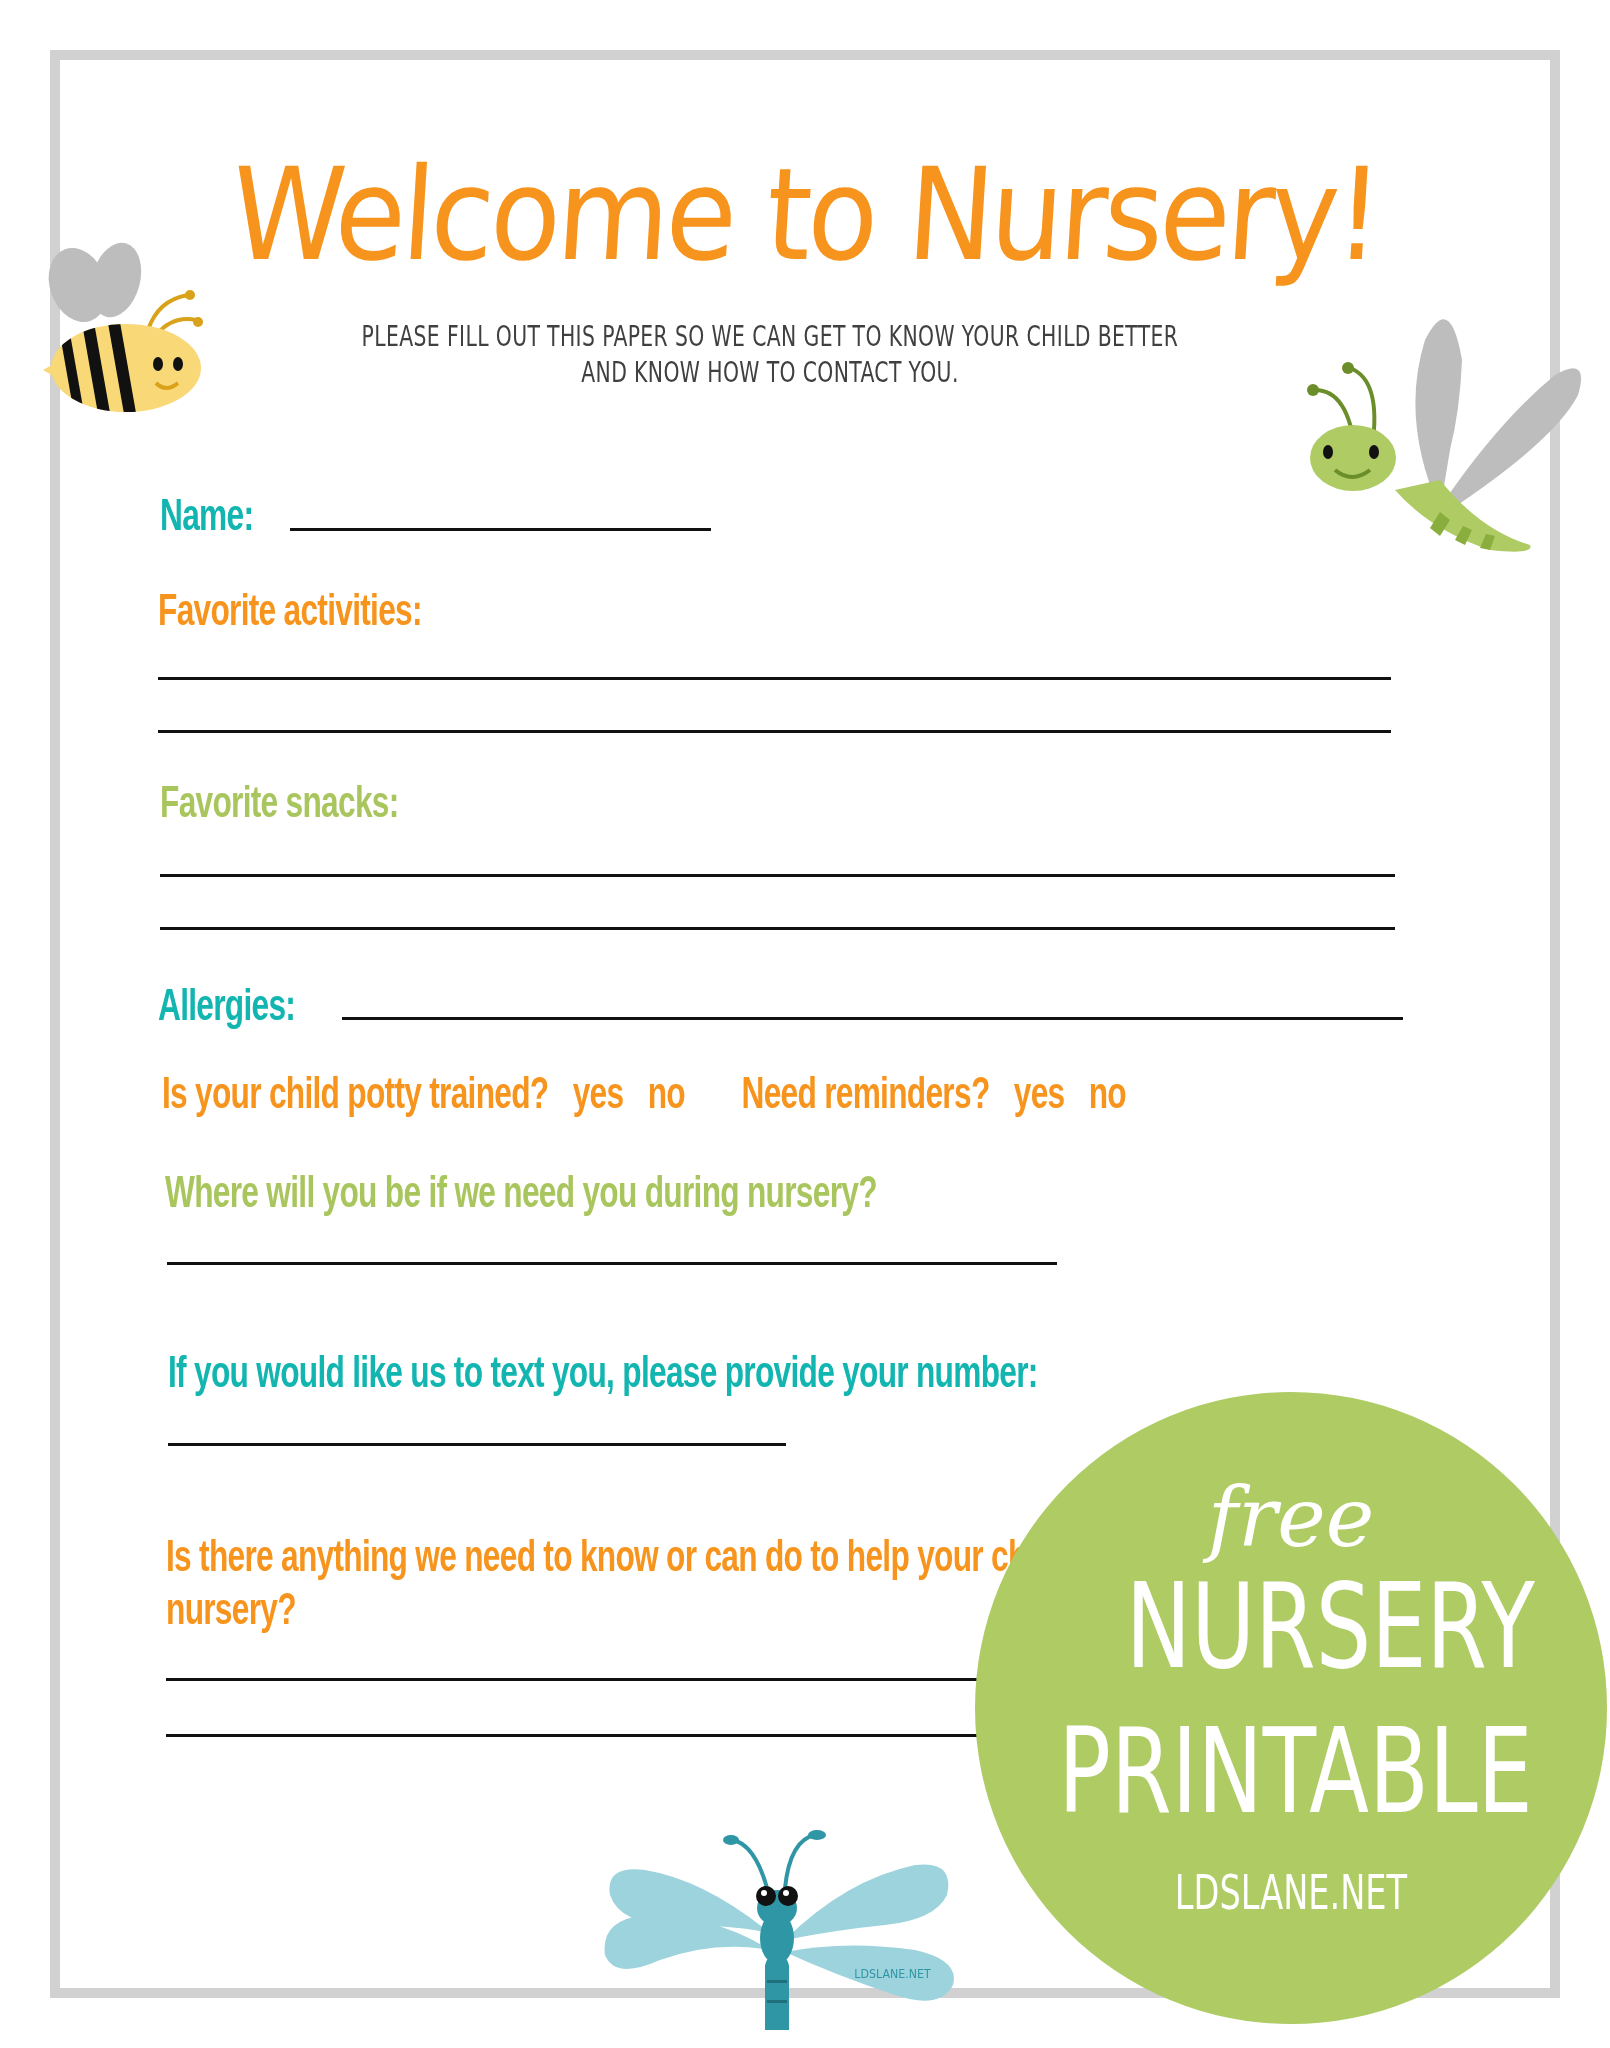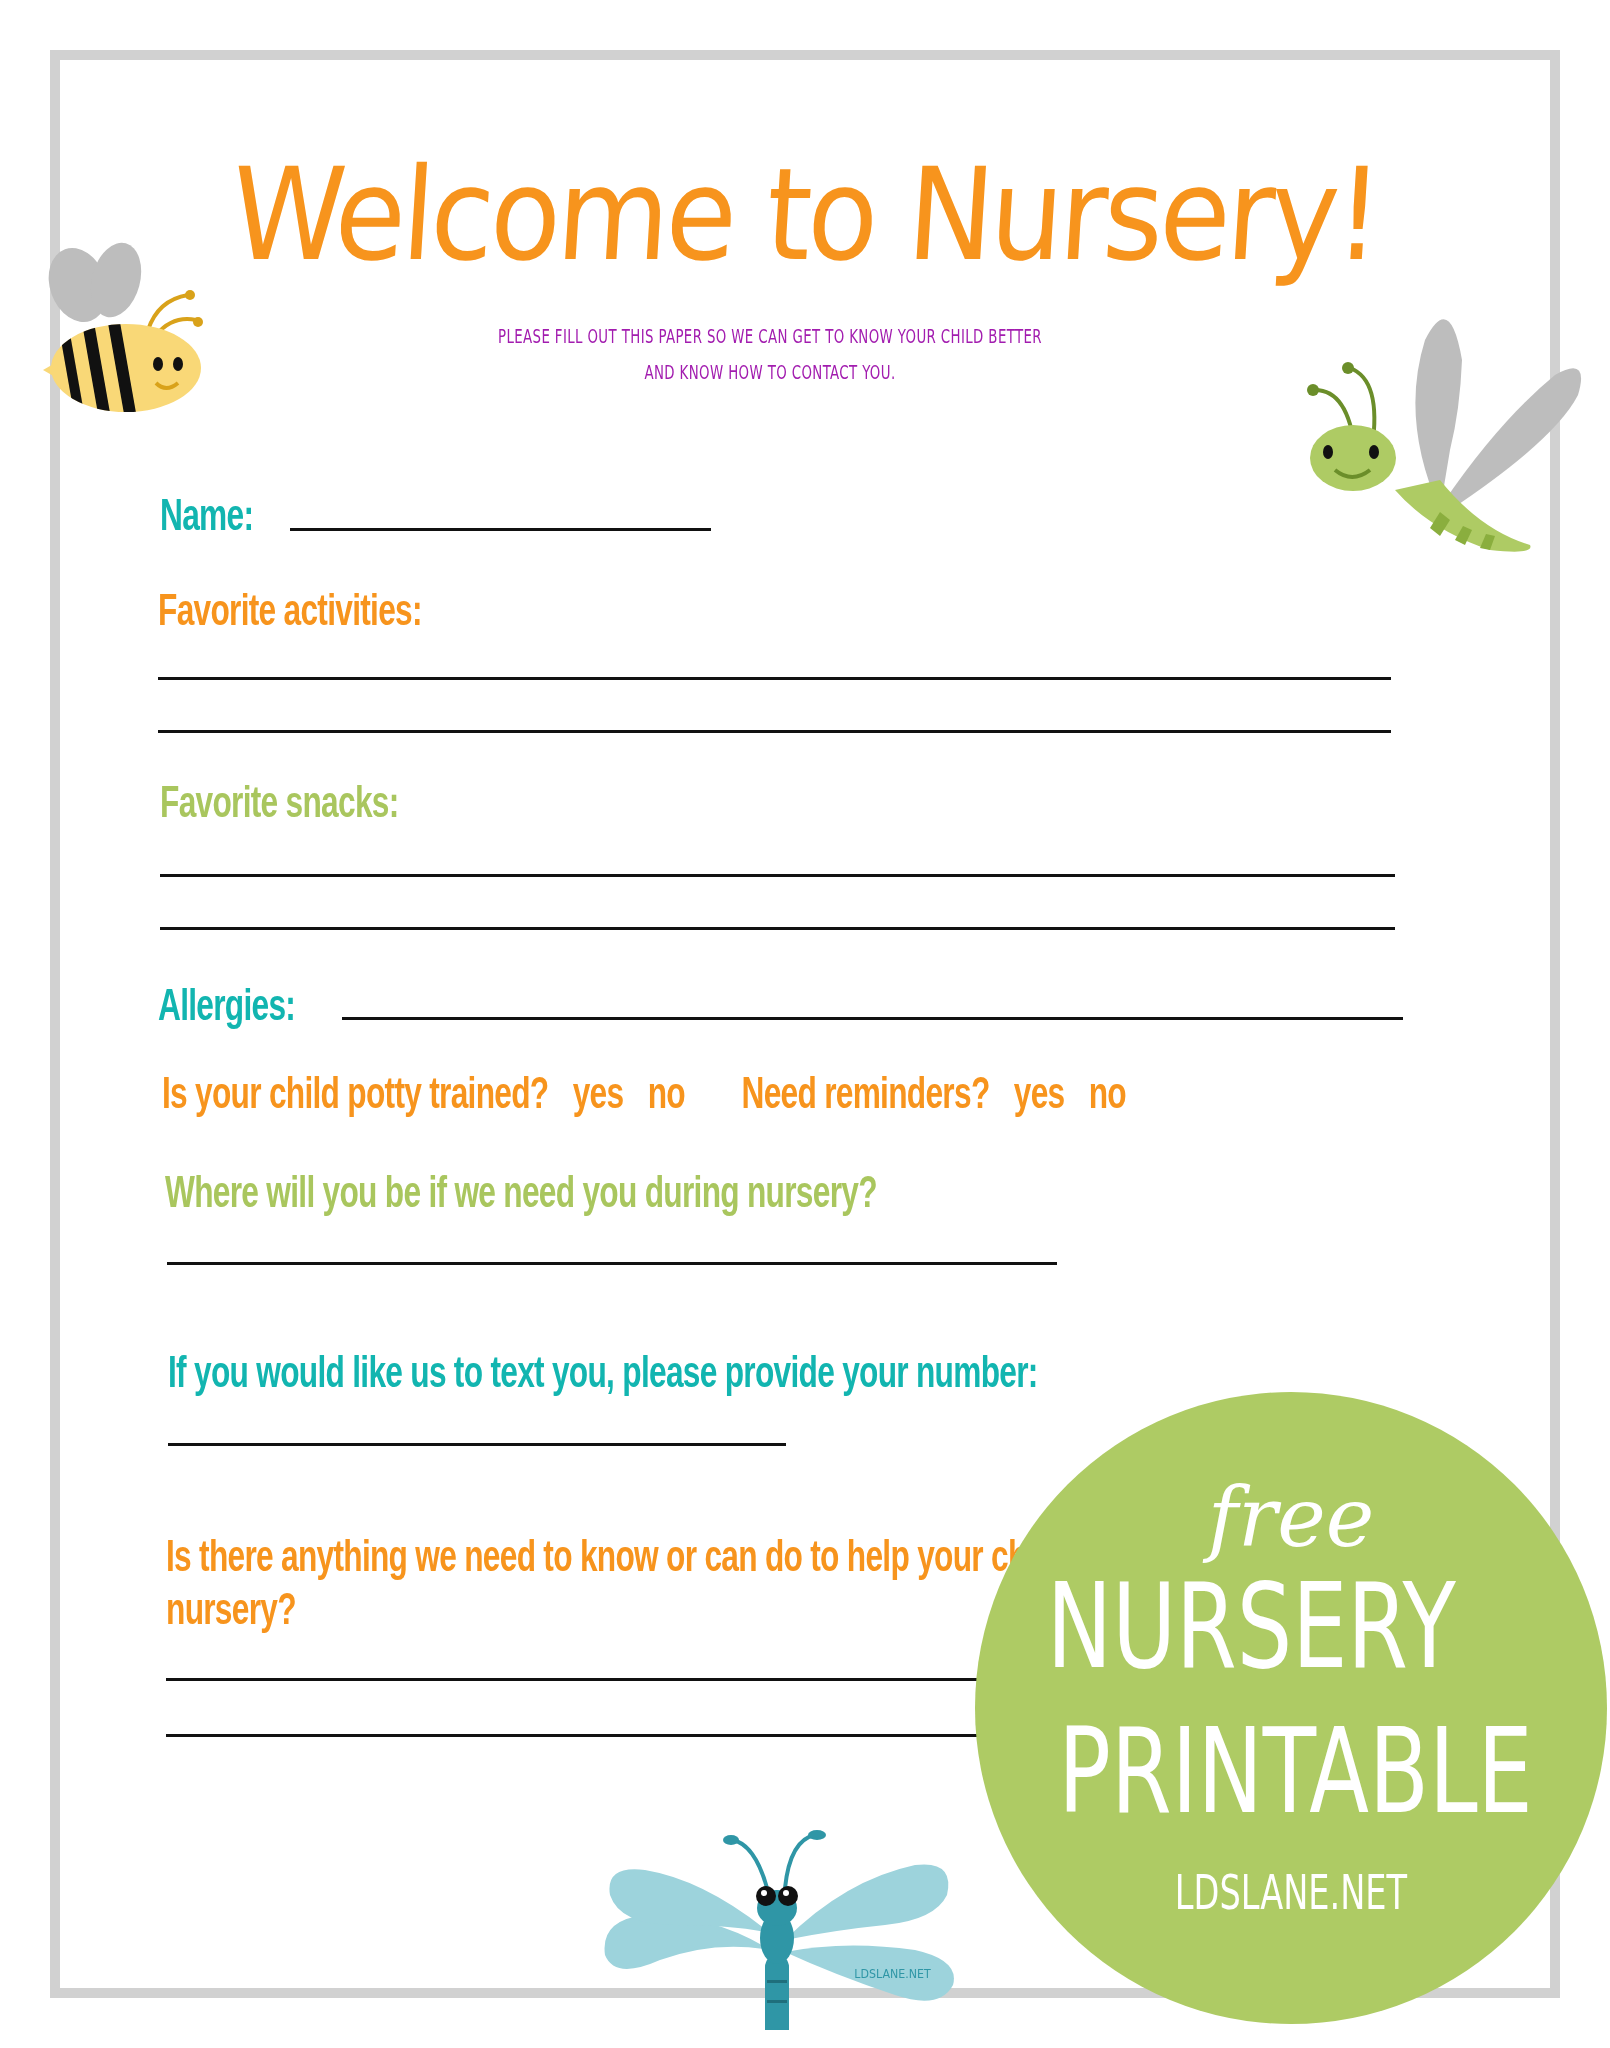--- a/index.html
+++ b/index.html
@@ -2,31 +2,31 @@
 <html><head>
 <meta charset="utf-8">
 <style>
   html, body { margin:0; padding:0; background:#ffffff; }
   body { width:1610px; height:2048px; position:relative; overflow:hidden; font-family:"Liberation Sans", sans-serif; }
   .page-border { position:absolute; left:50px; top:50px; width:1490px; height:1928px; border:10px solid #d1d1d1; }
   .abs { position:absolute; }
   .title { position:absolute; left:0; width:1610px; top:140px; text-align:center; color:#f7941d;
            font-family:"DejaVu Sans", sans-serif; font-size:128px; line-height:150px; letter-spacing:-4px;
            transform:scaleX(0.9) skewX(-4deg); transform-origin:center; }
-  .subtitle { position:absolute; left:0; width:1540px; text-align:center; color:#a21caf;
-              font-family:"DejaVu Sans Condensed","DejaVu Sans", sans-serif; font-size:19px; line-height:36px; letter-spacing:0.5px; }
+  .subtitle { position:absolute; left:0; width:1540px; text-align:center; color:#404040;
+              font-family:"DejaVu Sans Condensed","DejaVu Sans", sans-serif; font-size:29px; line-height:36px; letter-spacing:0.5px; }
   .subtitle span { display:block; transform:scaleX(0.78); }
   .label { position:absolute; font-family:"Liberation Sans", sans-serif; font-weight:bold; white-space:nowrap;
            transform-origin:left center; transform:scaleX(0.72); letter-spacing:-1px; }
   .teal { color:#12b5b0; } .orange { color:#f7941d; } .green { color:#a9c65e; }
   .rule { position:absolute; height:3px; background:#111; }
   .circle { position:absolute; left:975px; top:1392px; width:632px; height:632px; border-radius:50%; background:#aecb64; }
   .circle .free { position:absolute; left:0; width:100%; top:70px; text-align:center; color:#fff;
                   font-family:"DejaVu Serif", serif; font-style:italic; font-size:82px;margin-top:8px; }
-  .circle .big { position:absolute; left:0; width:100%; text-align:left; color:#fff;
+  .circle .big { position:absolute; left:0; width:100%; text-align:right; color:#fff;
                  font-family:"DejaVu Sans", sans-serif; font-size:118px; line-height:128px; }
   .circle .big span { display:inline-block; transform:scaleX(0.74); }
   .circle .site { position:absolute; left:0; width:100%; top:472px; text-align:center; color:#fff;
                   font-family:"DejaVu Sans", sans-serif; font-size:48px; }
   .circle .site span { display:inline-block; transform:scaleX(0.7); }
 </style>
 </head>
 <body>
 
 <div class="page-border"></div>

